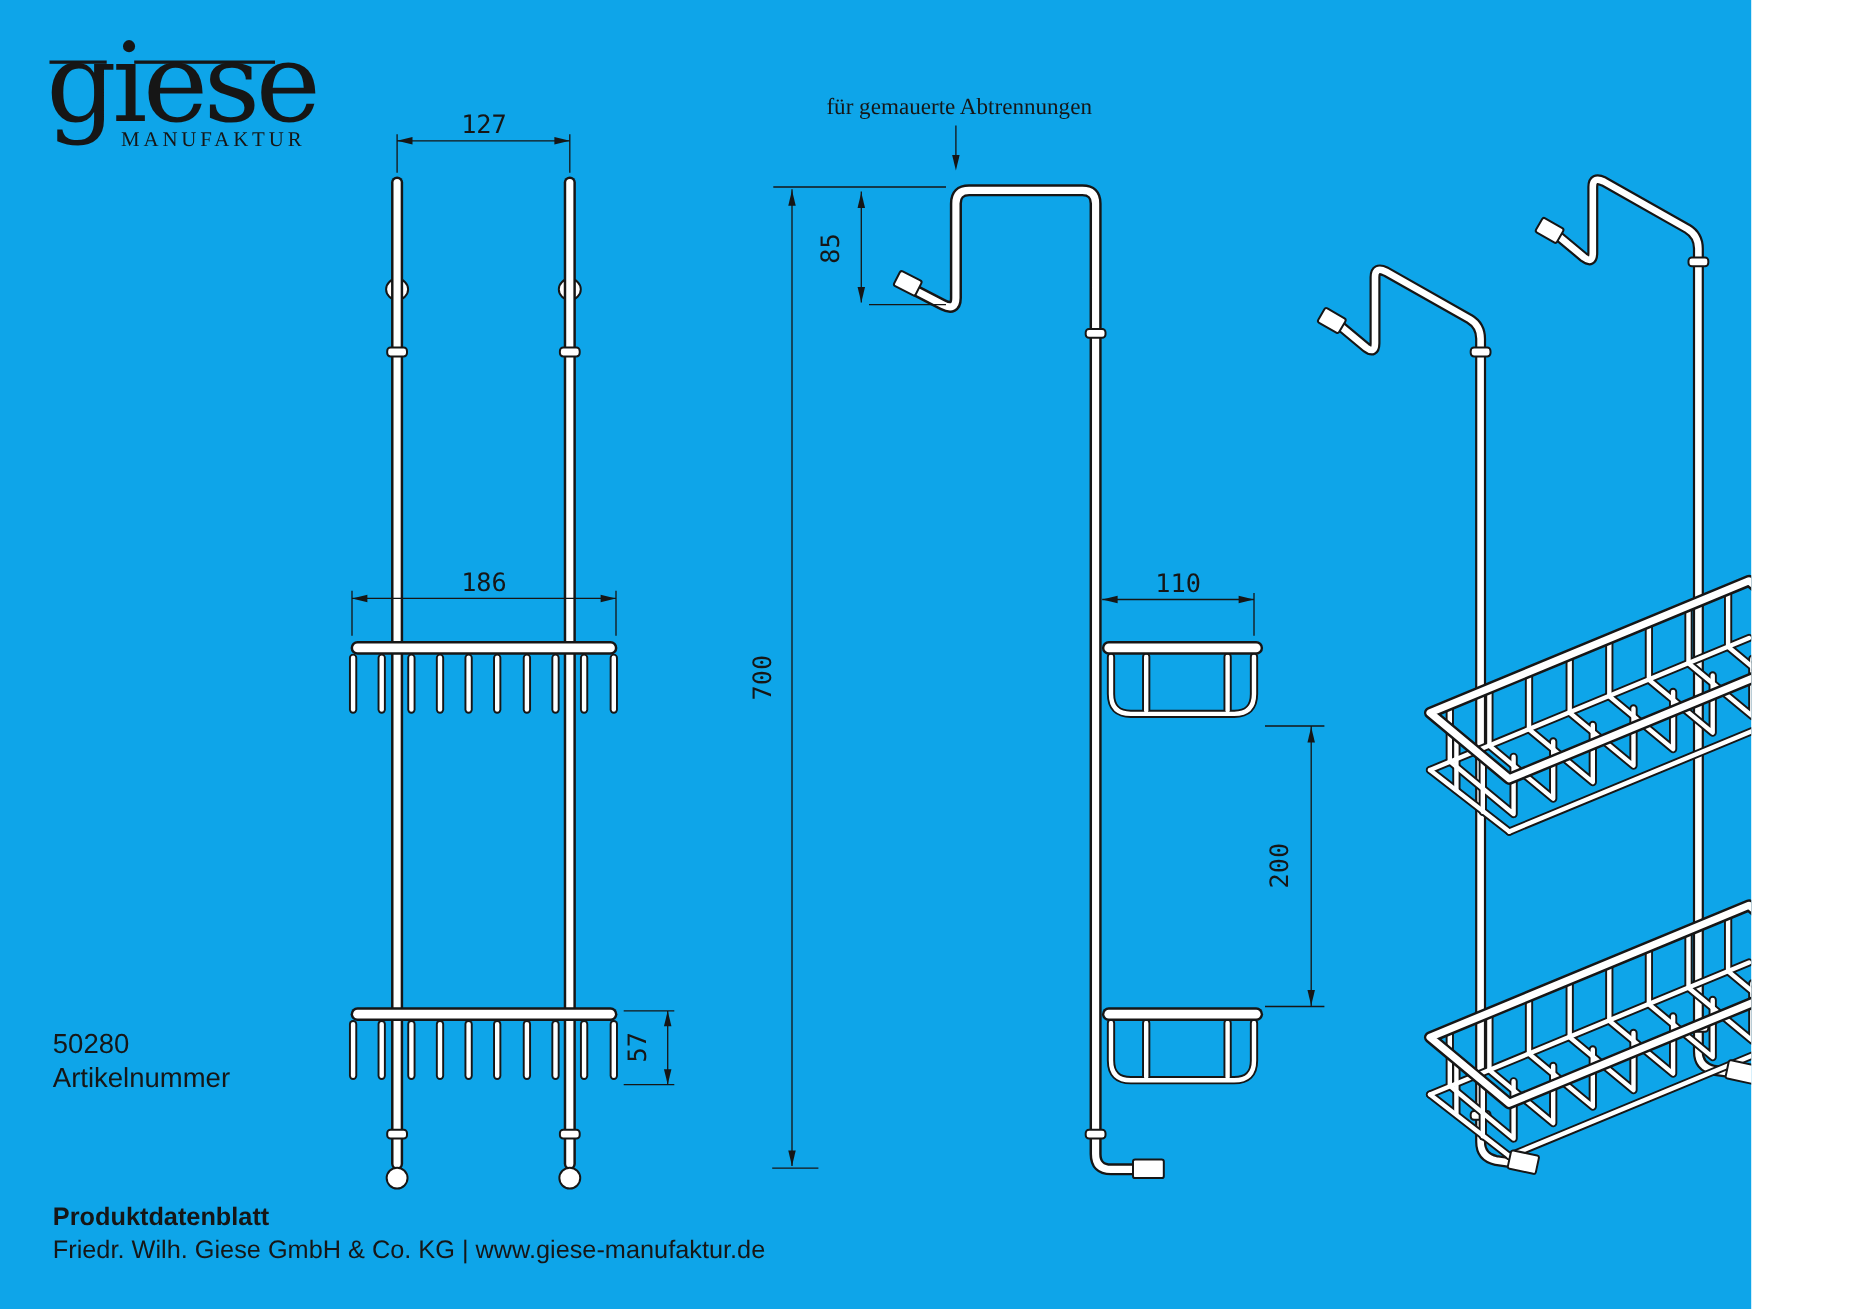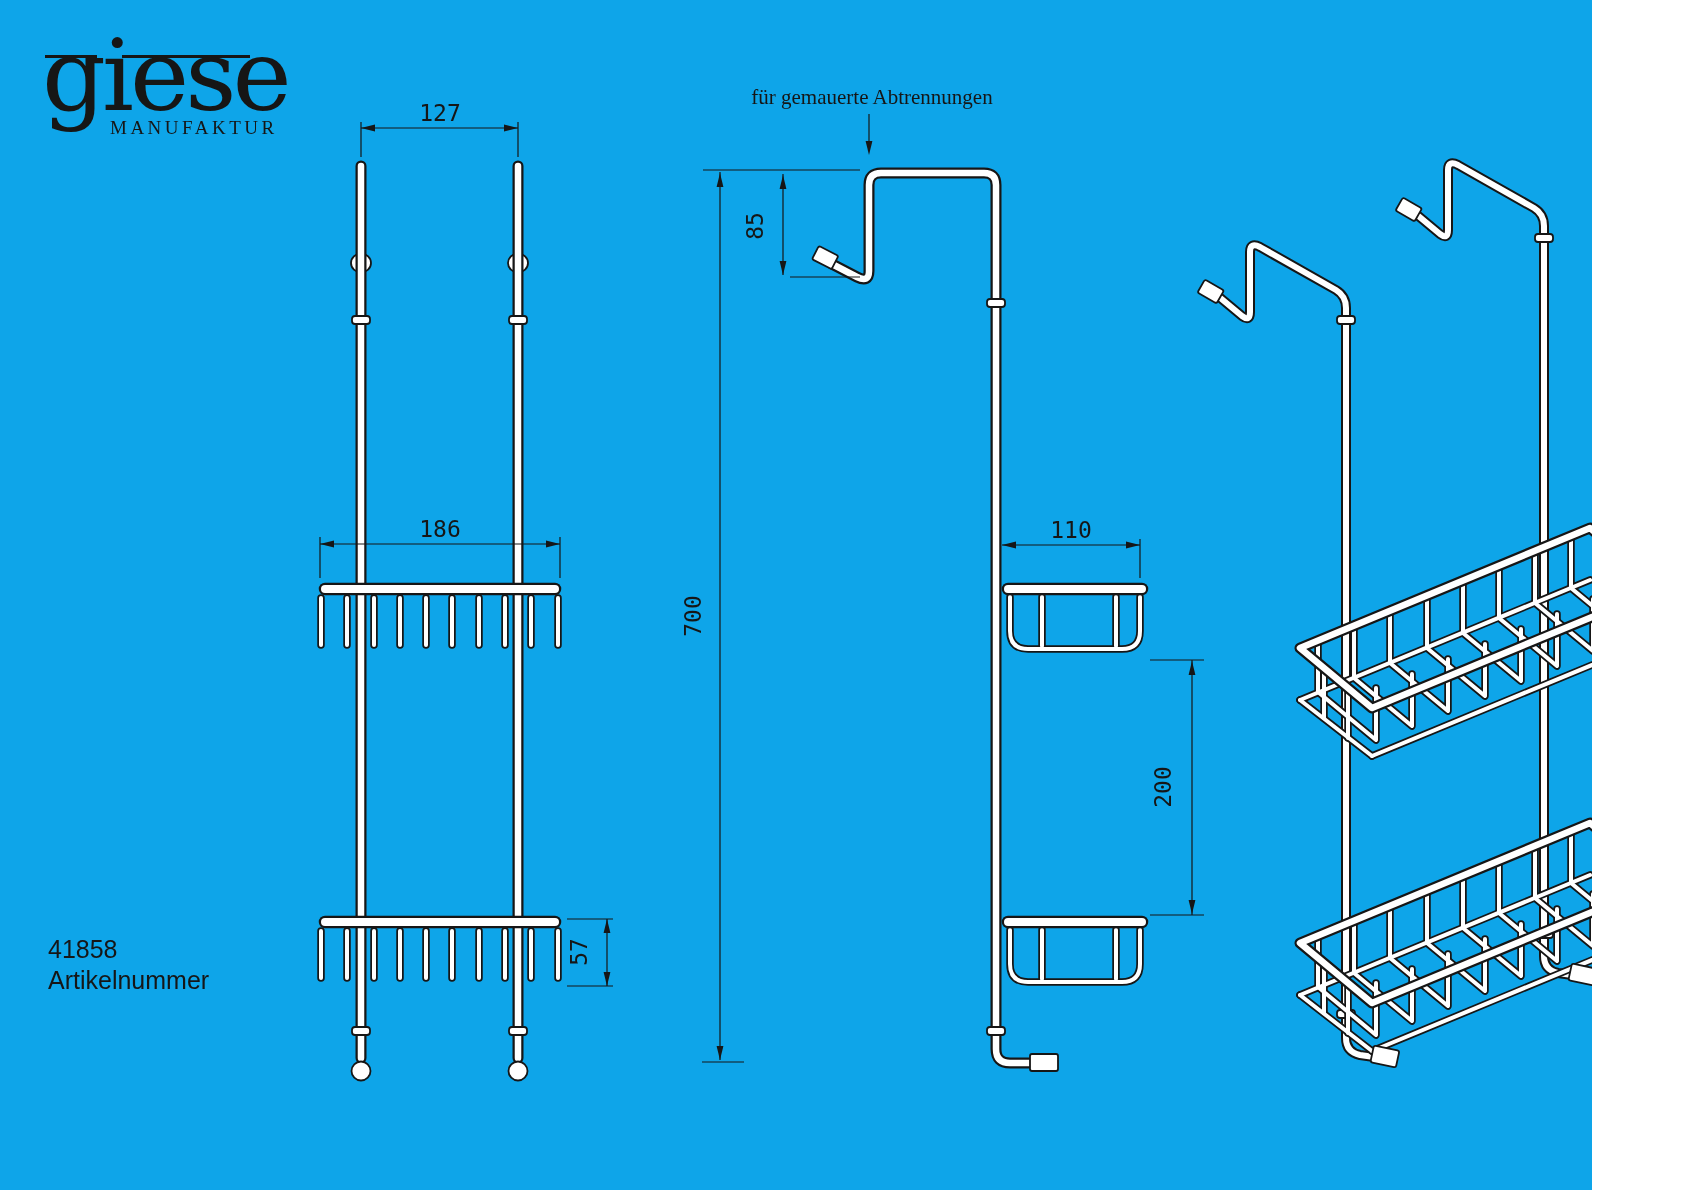--- a/index.html
+++ b/index.html
@@ -229,18 +229,22 @@
       <use href="#iso-wires" class="k7"></use>
         <use href="#iso-wires" class="k7i"></use>
       <use href="#iso-rims" class="k11"></use>
         <use href="#iso-rims" class="k11i"></use>
       <rect class="part" x="1372" y="1048" width="26" height="17" rx="2" transform="rotate(12 1385 1056)"></rect>
       <rect class="part" x="1570" y="966" width="26" height="17" rx="2" transform="rotate(12 1583 974)"></rect>
     </g>
   </svg>
 
   <div class="article">
-    <div class="num">41858</div>
+    <div class="num">50280</div>
     <div class="lbl">Artikelnummer</div>
   </div>
 
+  <div class="footer">
+    <div class="t">Produktdatenblatt</div>
+    <div class="c">Friedr. Wilh. Giese GmbH &amp; Co. KG | www.giese-manufaktur.de</div>
+  </div>
 
 </div>
 
 </body></html>

